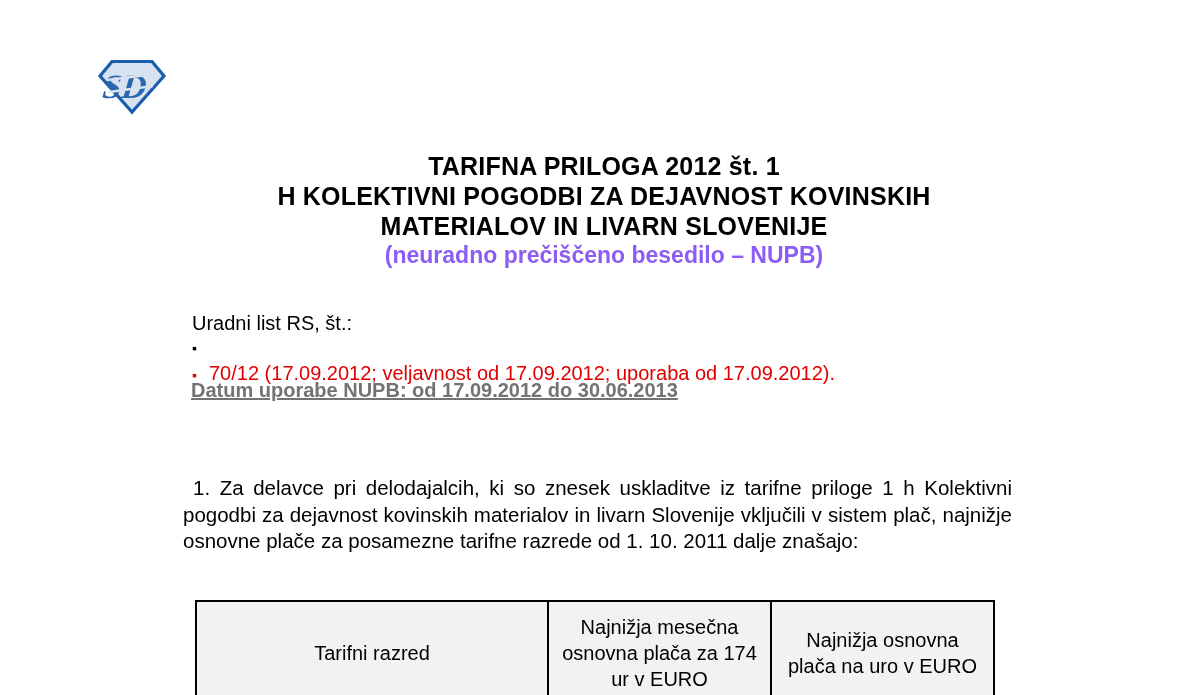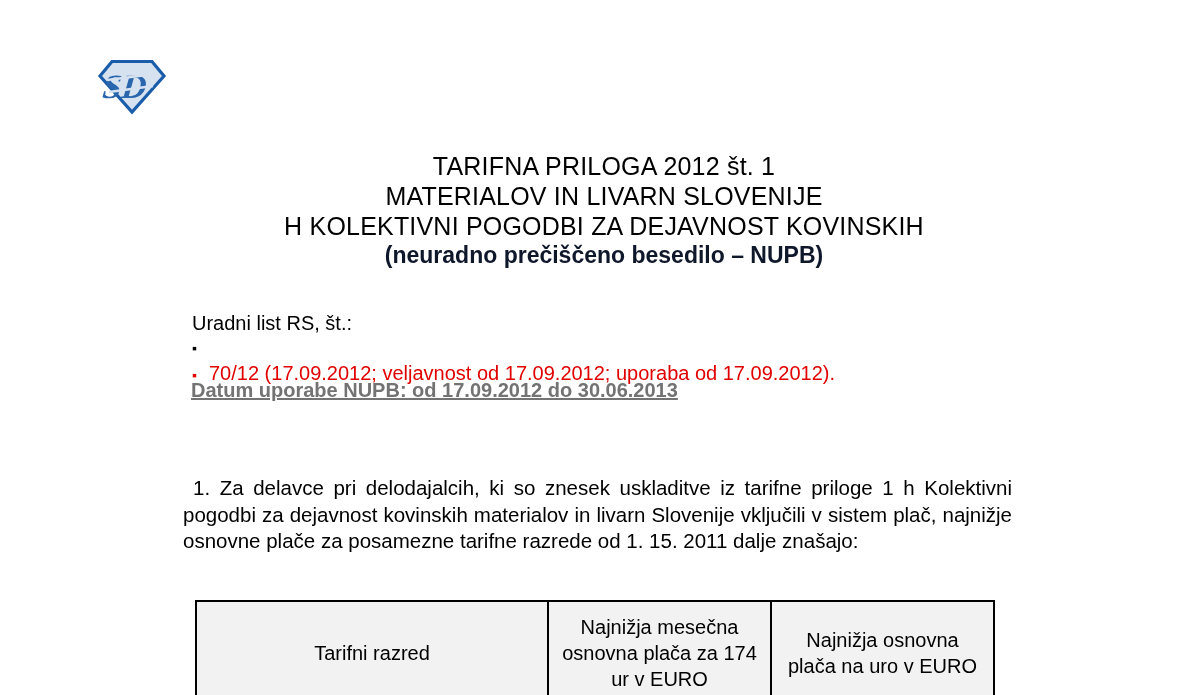--- a/index.html
+++ b/index.html
@@ -8,22 +8,22 @@
     background:#ffffff; overflow:hidden;
     font-family:"Liberation Sans","DejaVu Sans",sans-serif;
     color:#000000;
   }
 
   
   .logo { position:absolute; left:97px; top:58px; width:70px; height:57px; }
 
   
   .title-block { position:absolute; left:195px; top:151px; width:818px; text-align:center; }
-  .title-line { font-weight:normal; font-size:25px; line-height:30px; letter-spacing:0.2px; }
-  .subtitle   { font-weight:bold; font-size:23px; line-height:29px; color:#0f172a; }
+  .title-line { font-weight:bold; font-size:25px; line-height:30px; letter-spacing:0.2px; }
+  .subtitle   { font-weight:bold; font-size:23px; line-height:29px; color:#8b5cf6; }
 
   
   .gazette { position:absolute; left:192px; top:295px; font-size:20px; line-height:25px;margin-top:16px; }
   .gazette-item { display:flex; align-items:baseline; }
   .bullet { font-size:14px; width:17px; flex:0 0 17px; }
   .red-text { color:#e00000; }
 
   
   .validity { position:absolute; left:191px; top:378px; font-size:20px; line-height:25px; }
   .validity-line1 { text-decoration:underline; }
@@ -56,41 +56,41 @@
     <svg width="70" height="57" viewBox="0 0 70 57" xmlns="http://www.w3.org/2000/svg">
       <path d="M3 18 L15 3.5 L55 3.5 L67 18 L35 54 Z" fill="#d7e2f0" stroke="#1a5dab" stroke-width="3.2" stroke-linejoin="miter"></path>
       <text x="9" y="40" font-family="Liberation Serif, DejaVu Serif, serif" font-size="34" font-style="italic" font-weight="bold" fill="#2a66ad" transform="skewX(-6)">SD</text>
       <path d="M10 22 L58 16" stroke="#d7e2f0" stroke-width="2.5" fill="none"></path>
       <path d="M12 34 L56 28" stroke="#d7e2f0" stroke-width="2.5" fill="none"></path>
     </svg>
   </div>
 
   <div class="title-block">
     <div class="title-line">TARIFNA PRILOGA 2012 št. 1</div>
+    <div class="title-line">H KOLEKTIVNI POGODBI ZA DEJAVNOST KOVINSKIH</div>
     <div class="title-line">MATERIALOV IN LIVARN SLOVENIJE</div>
-    <div class="title-line">H KOLEKTIVNI POGODBI ZA DEJAVNOST KOVINSKIH</div>
     <div class="subtitle">(neuradno prečiščeno besedilo – NUPB)</div>
   </div>
 
   <div class="gazette">
     <div>Uradni list RS, št.:</div>
     <div class="gazette-item">
       <span class="bullet">▪</span>
     </div>
     <div class="gazette-item red-text">
       <span class="bullet">▪</span>
       <span>70/12 (17.09.2012; veljavnost od 17.09.2012; uporaba od 17.09.2012).</span>
     </div>
   </div>
 
   <div class="validity">
     <div class="validity-line2">Datum uporabe NUPB: od 17.09.2012 do 30.06.2013</div>
   </div>
 
-  <div class="body-par">1. Za delavce pri delodajalcih, ki so znesek uskladitve iz tarifne priloge 1 h Kolektivni pogodbi za dejavnost kovinskih materialov in livarn Slovenije vključili v sistem plač, najnižje osnovne plače za posamezne tarifne razrede od 1. 15. 2011 dalje znašajo:</div>
+  <div class="body-par">1. Za delavce pri delodajalcih, ki so znesek uskladitve iz tarifne priloge 1 h Kolektivni pogodbi za dejavnost kovinskih materialov in livarn Slovenije vključili v sistem plač, najnižje osnovne plače za posamezne tarifne razrede od 1. 10. 2011 dalje znašajo:</div>
 
   <table class="wage-table">
     <tbody>
       <tr>
         <td class="col-1">Tarifni razred</td>
         <td class="col-2">Najnižja mesečna osnovna plača za 174 ur v EURO</td>
         <td class="col-3">Najnižja osnovna plača na uro v EURO</td>
       </tr>
     </tbody>
   </table>

